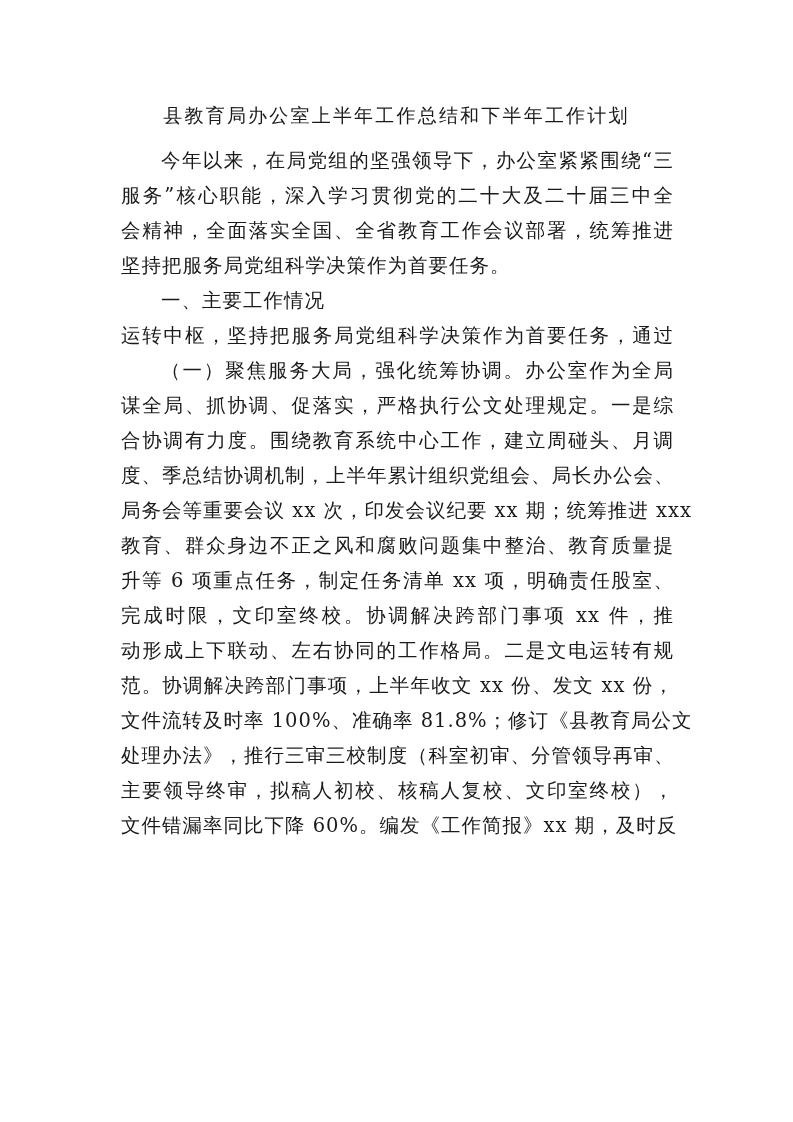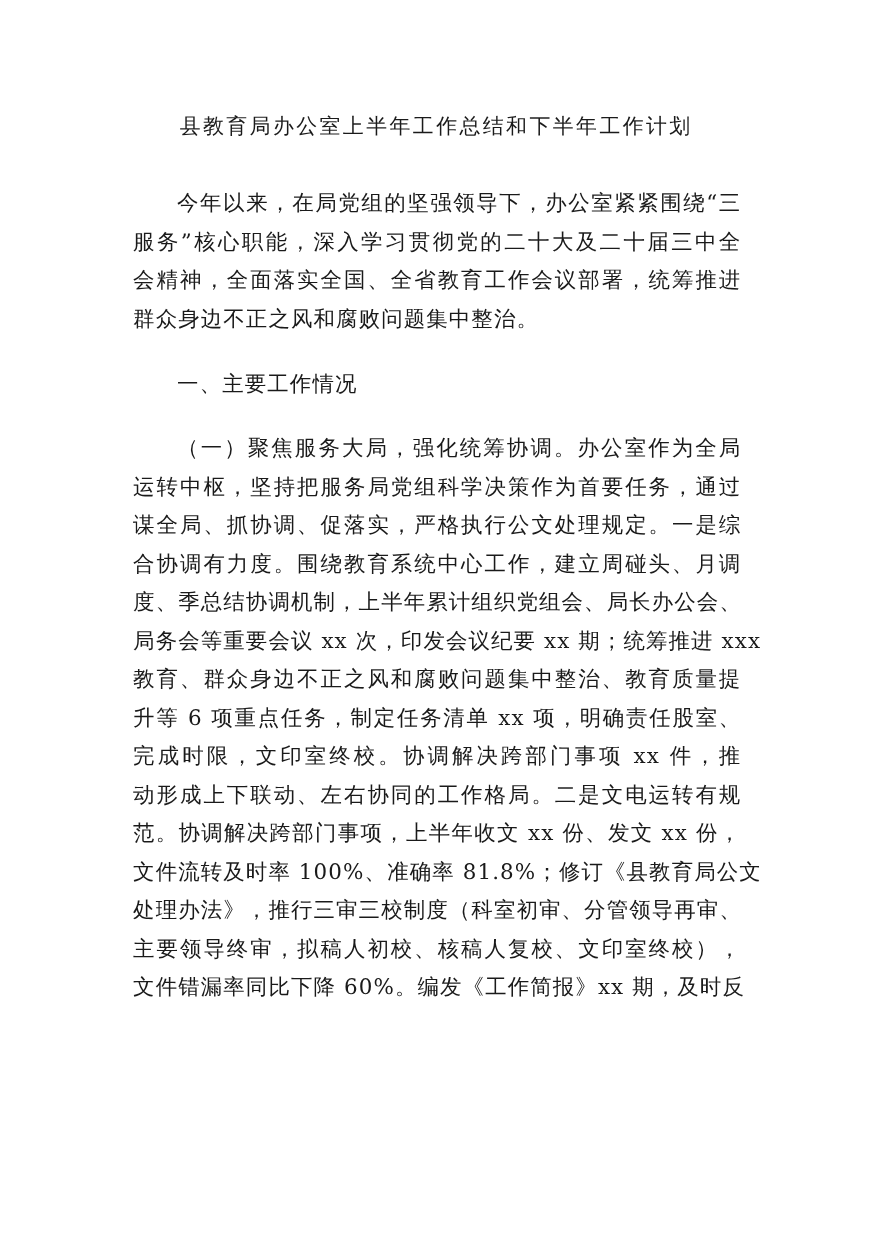--- a/index.html
+++ b/index.html
@@ -48,37 +48,36 @@
     white-space: nowrap;
     text-align: justify;
     text-align-last: justify;
     letter-spacing: 1px;
   }
   .line.last {
     text-align-last: left;
   }
   .indent {
     padding-left: 40px;
-    margin-top: 24px;
   }
 </style>
 </head>
 <body>
 
 <div class="page">
   <h1 class="title">县教育局办公室上半年工作总结和下半年工作计划</h1>
 
   <div class="body-text">
     <div class="line indent">今年以来，在局党组的坚强领导下，办公室紧紧围绕“三</div>
     <div class="line">服务”核心职能，深入学习贯彻党的二十大及二十届三中全</div>
     <div class="line">会精神，全面落实全国、全省教育工作会议部署，统筹推进</div>
-    <div class="line last">群众身边不正之风和腐败问题集中整治。</div>
+    <div class="line last">坚持把服务局党组科学决策作为首要任务。</div>
     <div class="line indent last">一、主要工作情况</div>
+    <div class="line">运转中枢，坚持把服务局党组科学决策作为首要任务，通过</div>
     <div class="line indent">（一）聚焦服务大局，强化统筹协调。办公室作为全局</div>
-    <div class="line">运转中枢，坚持把服务局党组科学决策作为首要任务，通过</div>
     <div class="line">谋全局、抓协调、促落实，严格执行公文处理规定。一是综</div>
     <div class="line">合协调有力度。围绕教育系统中心工作，建立周碰头、月调</div>
     <div class="line">度、季总结协调机制，上半年累计组织党组会、局长办公会、</div>
     <div class="line">局务会等重要会议 xx 次，印发会议纪要 xx 期；统筹推进 xxx</div>
     <div class="line">教育、群众身边不正之风和腐败问题集中整治、教育质量提</div>
     <div class="line">升等 6 项重点任务，制定任务清单 xx 项，明确责任股室、</div>
     <div class="line">完成时限，文印室终校。协调解决跨部门事项 xx 件，推</div>
     <div class="line">动形成上下联动、左右协同的工作格局。二是文电运转有规</div>
     <div class="line">范。协调解决跨部门事项，上半年收文 xx 份、发文 xx 份，</div>
     <div class="line">文件流转及时率 100%、准确率 81.8%；修订《县教育局公文</div>

